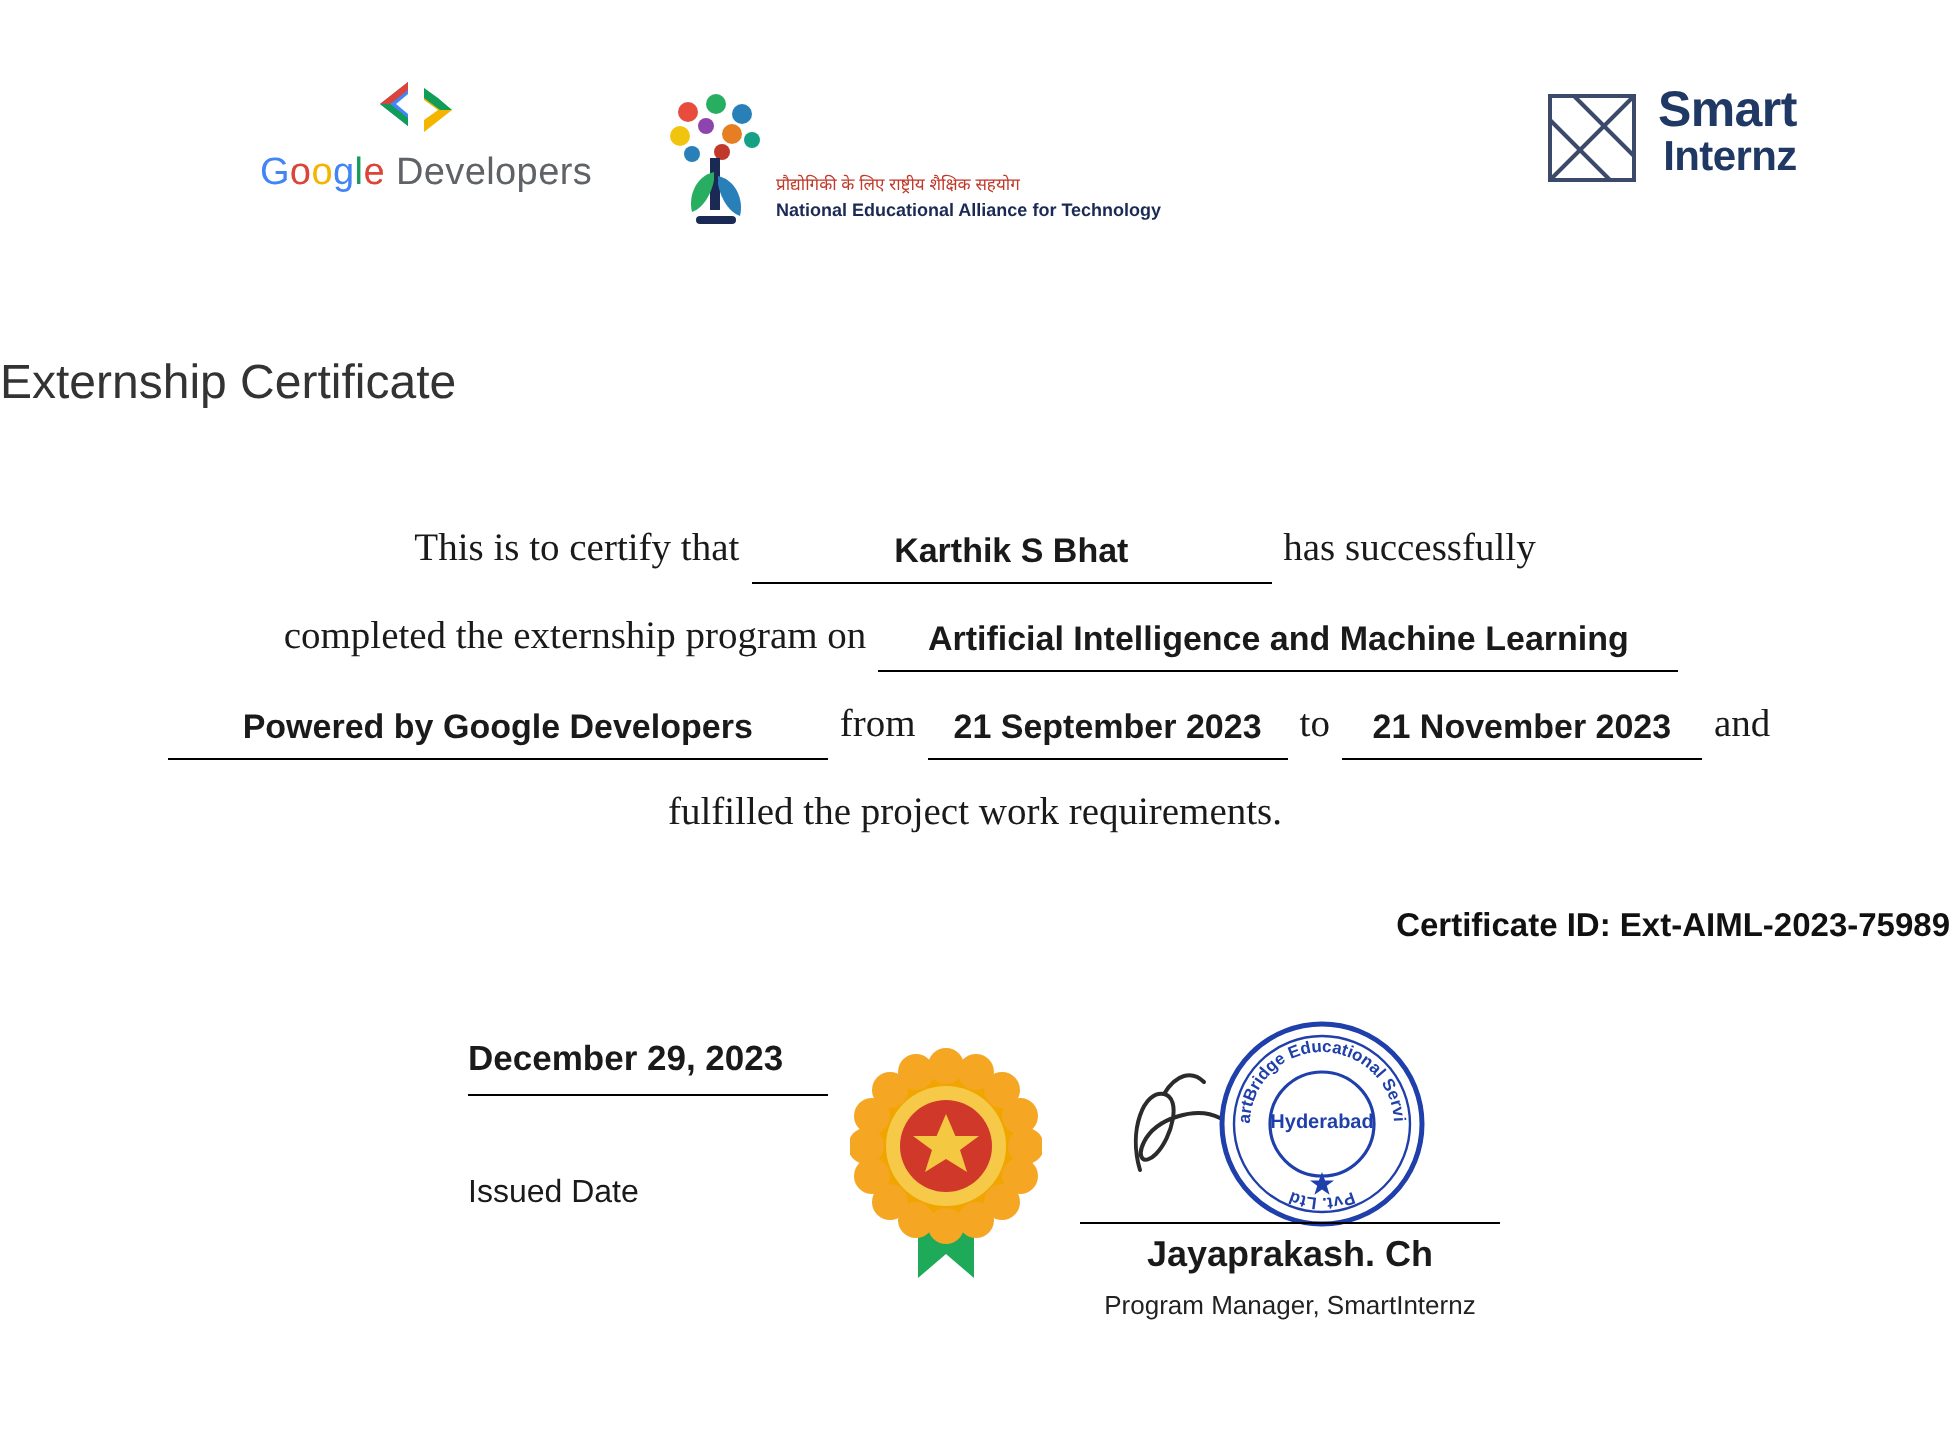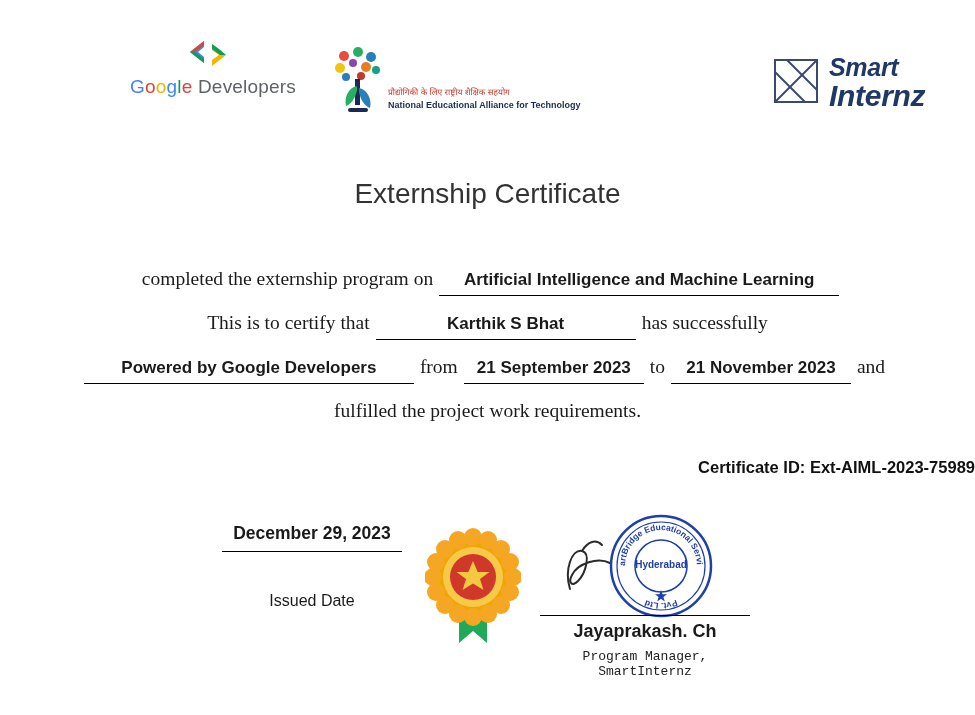--- a/index.html
+++ b/index.html
@@ -91,24 +91,23 @@
     font-size: 9px;
     color: #1b2a54;
     font-weight: bold;
     white-space: nowrap;
   }
 
   
   .smartinternz {
     position: absolute;
     right: 24px;
-    top: 52px;
+    top: 40px;
     width: 180px;
     height: 66px;
-    font-style: italic;
   }
   .si-mark {
     position: absolute;
     left: 0;
     top: 4px;
     width: 50px;
     height: 50px;
   }
   .si-text {
     position: absolute;
@@ -116,31 +115,30 @@
     top: 2px;
     line-height: 1.05;
   }
   .si-line1 {
     font-size: 25px;
     font-weight: bold;
     color: #1f3864;
     letter-spacing: -0.3px;
   }
   .si-line2 {
-    font-size: 30px;
+    font-size: 21px;
     font-weight: bold;
     color: #1f3864;
     letter-spacing: -0.3px;
     text-align: right;
   }
 
   
   .cert-title {
-    text-align: center;
-    font-size: 28px;
+    font-size: 24px;
     color: #333333;
     margin-top: 48px;
     font-family: "Liberation Sans", sans-serif;
     font-weight: normal;
   }
 
   
   .body-block {
     margin-top: 52px;
     padding: 0 70px;
@@ -184,24 +182,24 @@
 
   
   .footer {
     position: relative;
     margin-top: 34px;
     height: 190px;
   }
 
   .issued {
     position: absolute;
-    left: 222px;
+    left: 234px;
     top: 12px;
     width: 180px;
-    text-align: center;
+    text-align: left;
   }
   .issued-date {
     font-family: "Liberation Sans", sans-serif;
     font-weight: bold;
     font-size: 17.5px;
     padding-bottom: 7px;
     border-bottom: 1.6px solid #000;
   }
   .issued-label {
     margin-top: 40px;
@@ -255,21 +253,21 @@
     width: 210px;
     font-family: "Liberation Sans", sans-serif;
     font-weight: bold;
     font-size: 18px;
   }
   .sign-role {
     position: absolute;
     left: 0;
     top: 138px;
     width: 210px;
-    font-family: Liberation Mono, monospace;
+    font-family: Liberation Sans, sans-serif;
     font-size: 13px;
     color: #222;
   }
 </style>
 </head>
 <body>
 
 <div class="header">
 
   <div class="gdev">
@@ -323,28 +321,28 @@
       <div class="si-line2">Internz</div>
     </div>
   </div>
 </div>
 
 <div class="cert-title">Externship Certificate</div>
 
 <div class="body-block">
 
   <div class="line">
-    <span class="plain">completed the externship program on</span>
-    <span class="fill program">Artificial Intelligence and Machine Learning</span>
-  </div>
-
-  <div class="line">
     <span class="plain">This is to certify that</span>
     <span class="fill name">Karthik S Bhat</span>
     <span class="plain">has successfully</span>
+  </div>
+
+  <div class="line">
+    <span class="plain">completed the externship program on</span>
+    <span class="fill program">Artificial Intelligence and Machine Learning</span>
   </div>
 
   <div class="line">
     <span class="fill powered">Powered by Google Developers</span>
     <span class="plain">from</span>
     <span class="fill date">21 September 2023</span>
     <span class="plain">to</span>
     <span class="fill date">21 November 2023</span>
     <span class="plain">and</span>
   </div>

